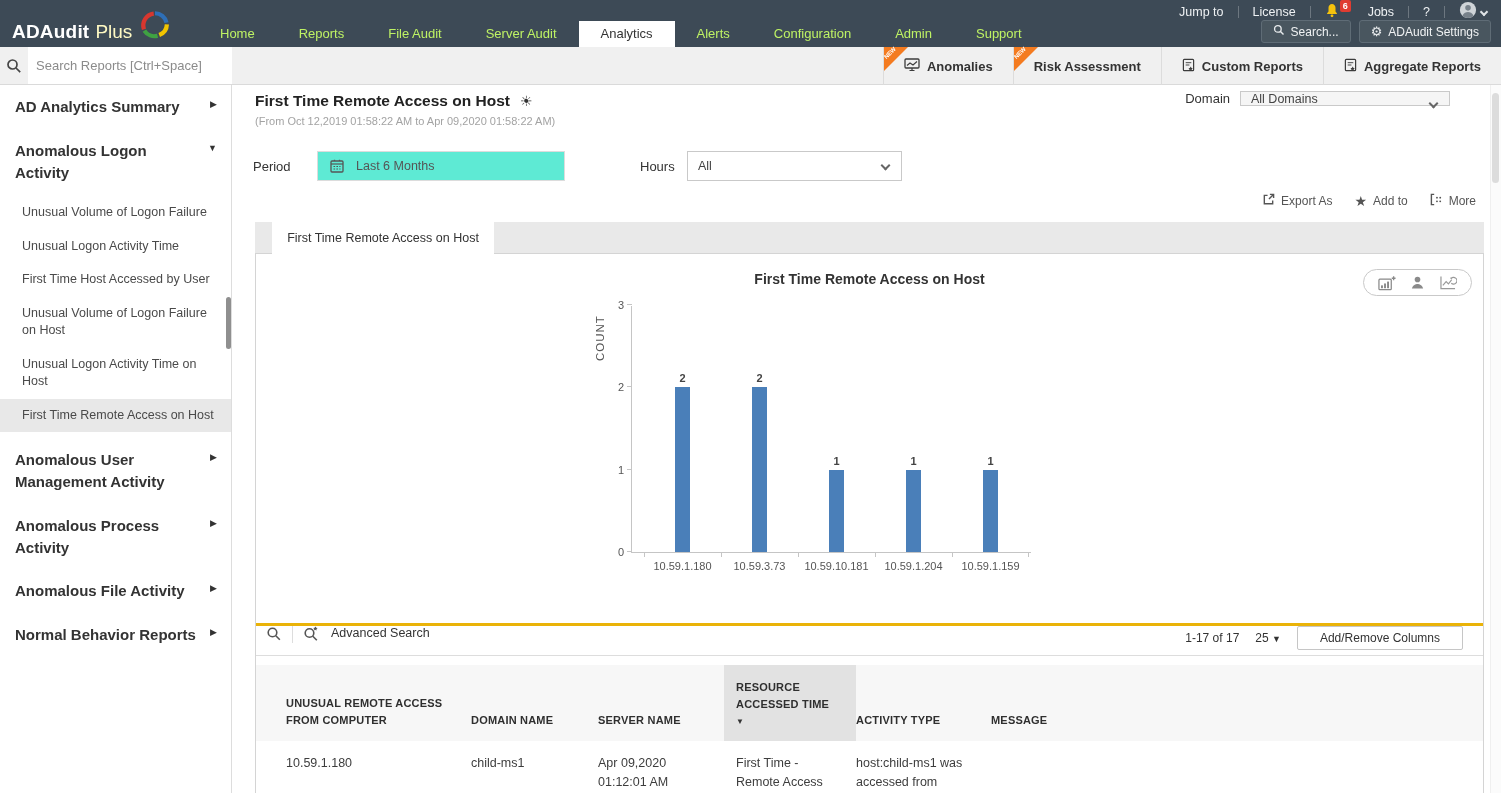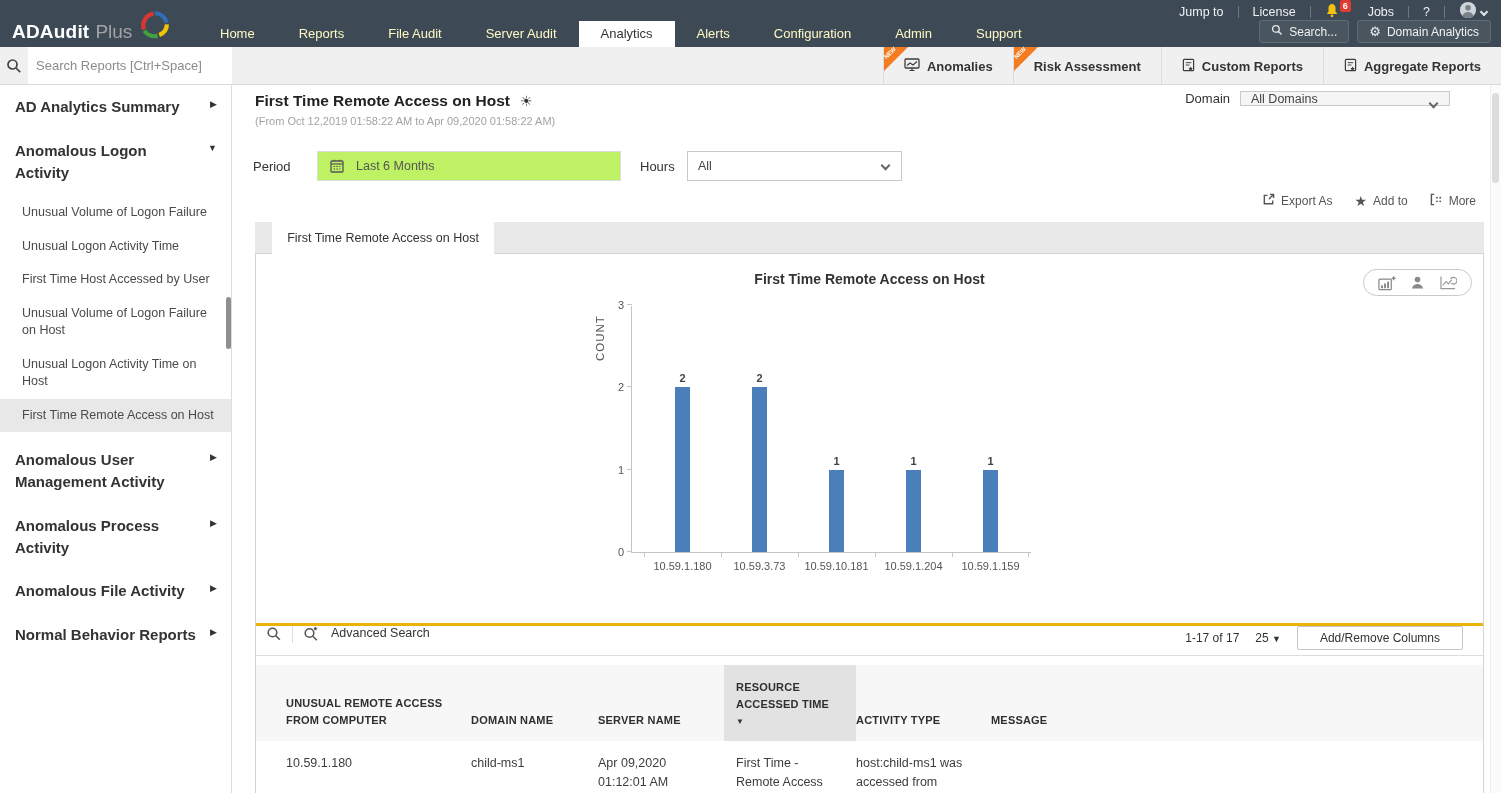--- a/index.html
+++ b/index.html
@@ -4,28 +4,28 @@
 <style>
   * { margin:0; padding:0; box-sizing:border-box; }
   html,body { background:#fff; }
   body { font-family:"Liberation Sans","DejaVu Sans",sans-serif; }
   .screen { position:relative; width:1501px; height:793px; overflow:hidden; background:#fff; }
 
   
   .topbar { position:absolute; left:0; top:0; width:100%; height:47px; background:#3d4a56; }
   .logo { position:absolute; left:12px; top:0; height:63px; display:flex; align-items:center; gap:4px; }
   .logo .t1 { color:#fff; font-size:19px; font-weight:bold; letter-spacing:.2px; }
-  .logo .t2 { color:#a3a3a3; font-size:19px; font-weight:400; margin-left:2px; }
+  .logo .t2 { color:#fef9c3; font-size:19px; font-weight:400; margin-left:2px; }
   .logo svg { margin-left:2px; margin-top:-8px; }
   .utility { position:absolute; right:14px; top:0; height:23px; display:flex; align-items:center; gap:14px; }
   .utility .uitem { color:#eef1f3; font-size:12.5px; cursor:pointer; display:flex; align-items:center; gap:4px; }
   .usep { width:1px; height:12px; background:rgba(255,255,255,.25); }
   .badge { background:#e03c31; color:#fff; font-size:9px; font-weight:bold; padding:1px 3px; border-radius:2px; position:relative; top:-6px; left:-3px; }
   .mainnav { position:absolute; left:198px; bottom:0; height:26px; display:flex; }
-  .navitem { color:#fef9c3; font-size:13px; line-height:26px; padding:0 22px; cursor:pointer; }
+  .navitem { color:#bef264; font-size:13px; line-height:26px; padding:0 22px; cursor:pointer; }
   .navitem.active { background:#fff; color:#333; }
   .hbtns { position:absolute; right:10px; bottom:4px; display:flex; gap:8px; }
   .hbtn { display:flex; align-items:center; gap:6px; height:23px; padding:0 11px; background:#49565f; border:1px solid #5f6c76; border-radius:3px; color:#f0f2f3; font-size:12px; cursor:pointer; }
 
   
   .subbar { position:absolute; left:0; top:47px; width:100%; height:38px; background:#f0f0f0; border-bottom:1px solid #dadada; }
   .subsearch-icon { position:absolute; left:0; top:0; width:28px; height:37px; display:flex; align-items:center; justify-content:center; cursor:pointer; }
   .subsearch-input { position:absolute; left:28px; top:0; width:204px; height:37px; border:none; background:#fff; font-size:13px; color:#555; padding:0 8px; outline:none; font-family:inherit; }
   .subsearch-input::placeholder { color:#8b8b8b; }
   .quicklinks { position:absolute; right:0; top:0; height:38px; display:flex; }
@@ -47,21 +47,21 @@
   .content { position:absolute; left:232px; top:85px; right:0; bottom:0; background:#fff; }
   .page-title { position:absolute; left:23px; top:7px; font-size:15.5px; font-weight:bold; color:#222; display:flex; align-items:center; gap:10px; }
   .sun { font-size:14px; color:#333; font-weight:normal; }
   .date-range { position:absolute; left:23px; top:30px; font-size:11px; color:#a3a3a3; }
   .domain-group { position:absolute; right:51px; top:6px; display:flex; align-items:center; gap:10px; }
   .domain-group .dlabel { font-size:13px; color:#333; }
   .select { position:relative; display:flex; align-items:center; background:#f5f5f5; border:1px solid #c9c9c9; height:15px; width:210px; font-size:12.5px; color:#444; padding-left:10px; cursor:pointer; }
   .chev { width:7px; height:7px; border-right:2px solid #666; border-bottom:2px solid #666; transform:rotate(45deg); position:absolute; right:12px; top:8px; }
   .filters { position:absolute; left:21px; top:66px; right:0; height:30px; }
   .flabel { font-size:13px; color:#333; position:absolute; top:8px; }
-  .period-field { position:absolute; left:64px; top:0; width:304px; height:30px; background:#bef264; border:1px solid #dcdcdc; display:flex; align-items:center; cursor:pointer; }
+  .period-field { position:absolute; left:64px; top:0; width:248px; height:30px; background:#5eead4; border:1px solid #dcdcdc; display:flex; align-items:center; cursor:pointer; }
   .period-field .cal { width:38px; display:flex; justify-content:center; }
   .period-field .pval { font-size:12.5px; color:#555; }
   .hours-label { left:387px; }
   .hours-select { position:absolute; left:434px; top:0; width:215px; height:30px; background:#fff; }
   .hours-select .chev { top:10px; }
   .actions { position:absolute; right:25px; top:108px; display:flex; gap:22px; }
   .action { display:flex; align-items:center; gap:6px; font-size:12px; color:#555; cursor:pointer; }
   .action .star { font-size:14px; color:#555; }
 
   
@@ -178,21 +178,21 @@
         <span>
           <svg width="12" height="12" viewBox="0 0 16 16">
               <circle cx="6.5" cy="6.5" r="4.4" fill="none" stroke="#e8ebed" stroke-width="1.8"></circle>
               <line x1="10" y1="10" x2="14" y2="14" stroke="#e8ebed" stroke-width="1.8"></line>
             </svg>
         </span>
         <span>Search...</span>
       </button>
       <button class="hbtn">
         <span style="color:#e8ebed; font-size:13px; line-height:1;">⚙</span>
-        <span>Domain Analytics</span>
+        <span>ADAudit Settings</span>
       </button>
     </div>
   </header>
 
   <div class="subbar">
     <span class="subsearch-icon">
       <svg width="16" height="16" viewBox="0 0 16 16">
           <circle cx="6.5" cy="6.5" r="4.5" fill="none" stroke="#444" stroke-width="1.7"></circle>
           <line x1="10" y1="10" x2="14.2" y2="14.2" stroke="#444" stroke-width="1.7"></line>
         </svg>

